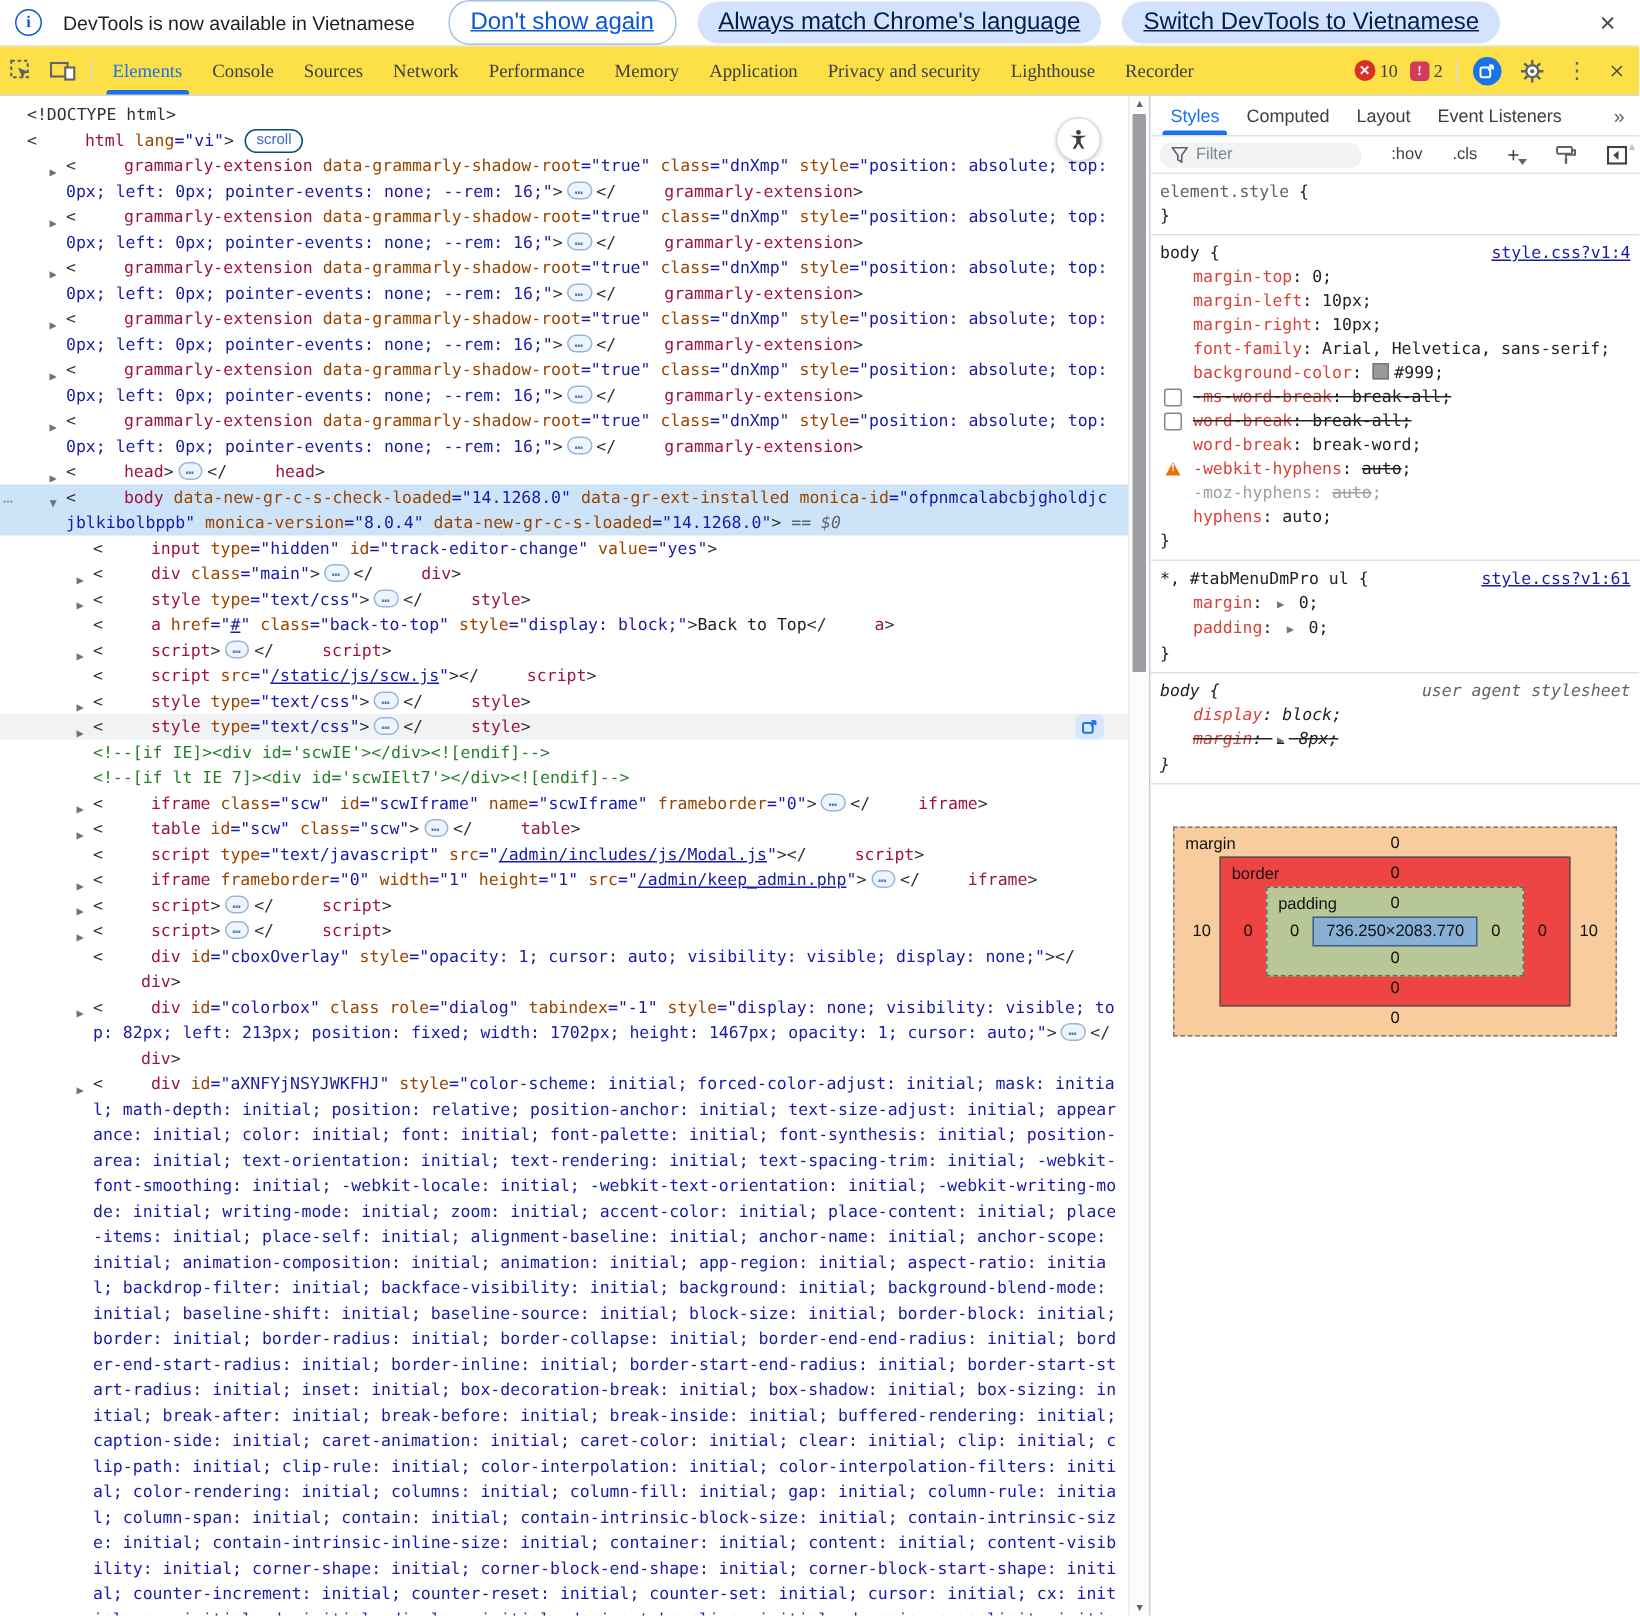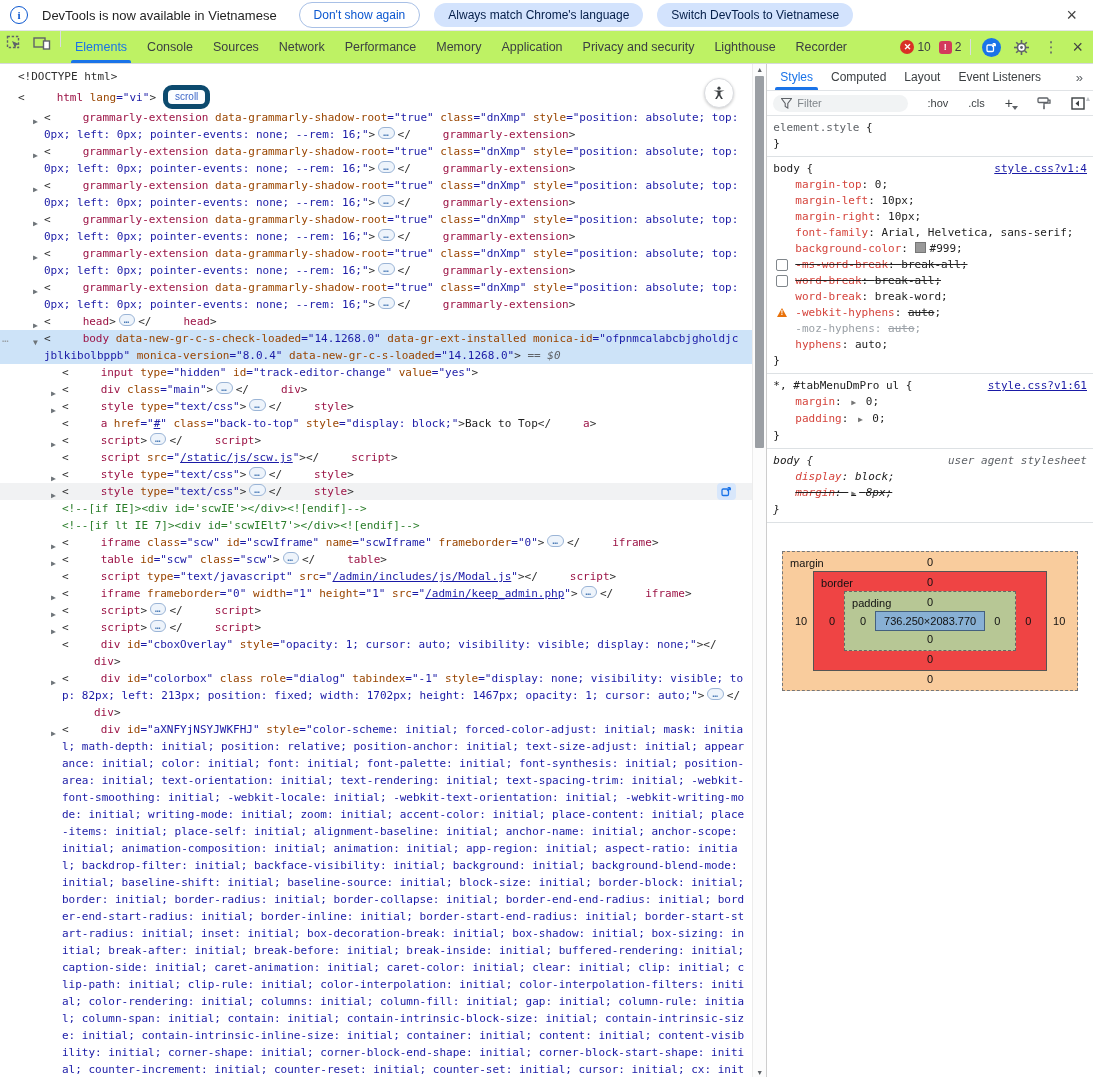--- a/index.html
+++ b/index.html
@@ -2,27 +2,27 @@
 <html><head>
 <meta charset="utf-8">
 <style>
   html,body{margin:0;padding:0;background:#fff;}
   body{width:1093px;height:1077px;overflow:hidden;font-family:"Liberation Sans",sans-serif;color:#202124;}
   .nosel{user-select:none;}
   
   .infobar{height:30px;display:flex;align-items:center;gap:14px;padding:0 10px;border-bottom:1px solid #e4e6e8;background:#fff;}
   .infobar .msg{font-size:13px;color:#1f1f1f;margin-right:8px;}
   .info-icon{width:16px;height:16px;border:1.5px solid #0b57d0;border-radius:50%;color:#0b57d0;font-size:11px;font-weight:bold;display:flex;align-items:center;justify-content:center;font-family:"Liberation Serif",serif;}
-  .btn{font-size:12px;border-radius:14px;padding:5px 14px;cursor:pointer;white-space:nowrap;}
+  .btn{font-size:16px;border-radius:14px;padding:5px 14px;cursor:pointer;white-space:nowrap;text-decoration:underline;}
   .btn-outline{color:#0b57d0;background:#fff;border:1px solid #a8c0e6;}
   .btn-tonal{color:#041e49;background:#d3e3fd;border:none;}
   .infobar .spacer{flex:1;}
   .x-icon{font-size:18px;color:#444;cursor:pointer;padding:0 6px;}
   
-  .toolbar{height:32px;display:flex;border-bottom:1px solid #d6d9dc;background:#bef264;}
+  .toolbar{height:32px;display:flex;align-items:center;border-bottom:1px solid #d6d9dc;background:#fde047;font-family:Liberation Serif, serif;}
   .tb-icon{width:26px;height:24px;display:flex;align-items:center;justify-content:center;cursor:pointer;margin:0 1px;}
   .tb-divider{width:1px;height:16px;background:#dadce0;margin:0 4px;}
   .tabs{display:flex;height:100%;align-items:stretch;}
   .tab{display:flex;align-items:center;padding:0 10px;font-size:12.5px;color:#3c4043;cursor:pointer;position:relative;white-space:nowrap;}
   .tab.active{color:#1a73e8;}
   .tab.active::after{content:"";position:absolute;left:6px;right:6px;bottom:0;height:3px;background:#1a73e8;border-radius:2px 2px 0 0;}
   .tb-right{margin-left:auto;display:flex;align-items:center;gap:2px;padding-right:4px;}
   .badge{display:flex;align-items:center;gap:3px;font-size:12px;color:#3c4043;margin:0 3px;cursor:pointer;}
   .err-circle{width:14px;height:14px;border-radius:50%;background:#d93025;color:#fff;font-size:9px;display:flex;align-items:center;justify-content:center;font-weight:bold;}
   .iss-square{width:13px;height:13px;border-radius:3px;background:#d33a5c;color:#fff;font-size:9px;display:flex;align-items:center;justify-content:center;font-weight:bold;}
@@ -37,21 +37,21 @@
   .tree-row.ind-2{padding-left:62px;}
   .tree-row.selected{background:#cde3f8;}
   .tree-row.hovered{background:#f1f2f3;}
   .arrow{position:absolute;font-size:8px;color:#6e7479;top:4px;cursor:pointer;} .ind-1 .arrow{left:33px;} .ind-2 .arrow{left:51px;}
   .gutter-dots{position:absolute;left:2px;top:0;color:#9aa0a6;font-size:11px;}
   .tk-t{color:#9c1446;padding-left:32px;} .tk-a{color:#994500;margin-top:41px;} .tk-v{color:#1a1aa6;}
   .tk-l{color:#1a1aa6;text-decoration:underline;cursor:pointer;}
   .tk-c{color:#2a7d2a;} .tk-x{color:#1f1f1f;}
   .tk-g{color:#5f6368;font-style:italic;}
   .expander{display:inline-block;margin:0 3px;padding:0 4px;border:1px solid #9ab4d6;border-radius:8px;background:#eef4fb;color:#4a7ab5;font-size:9px;line-height:10px;font-weight:bold;vertical-align:2px;cursor:pointer;letter-spacing:1px;}
-  .scroll-badge{display:inline-block;margin-left:7px;padding:0 7px;border:5px solid #0c4a6e;border-radius:9px;background:#fbfdff;color:#3f68c8;font:10px/14px "Liberation Sans",sans-serif;vertical-align:1px;cursor:pointer;}
+  .scroll-badge{display:inline-block;margin-left:7px;padding:0 7px;border:1px solid #0c4a6e;border-radius:9px;background:#fbfdff;color:#3f68c8;font:10px/14px "Liberation Sans",sans-serif;vertical-align:1px;cursor:pointer;}
   .reveal-icon{position:absolute;right:16px;top:0;width:19px;height:17px;border-radius:4px;background:#d8e7fb;display:flex;align-items:center;justify-content:center;cursor:pointer;}
   .a11y-fab{position:absolute;top:14px;right:18px;width:28px;height:28px;border-radius:50%;background:#fff;border:1px solid #dadce0;box-shadow:0 1px 3px rgba(0,0,0,.2);display:flex;align-items:center;justify-content:center;cursor:pointer;z-index:5;}
   
   .el-scroll{width:13px;background:#fcfcfc;border-left:1px solid #ececec;position:relative;}
   .el-scroll .up{position:absolute;top:2px;left:0;right:0;text-align:center;font-size:7px;color:#5f6368;}
   .el-scroll .down{position:absolute;bottom:2px;left:0;right:0;text-align:center;font-size:7px;color:#5f6368;}
   .el-thumb{position:absolute;top:12px;left:2px;width:9px;height:372px;background:#9b9fa4;border-radius:1px;}
   
   .sidebar{width:326px;border-left:1px solid #cdcdcd;display:flex;flex-direction:column;background:#fff;position:relative;}
   .sb-tabs{height:26px;display:flex;align-items:stretch;border-bottom:1px solid #e0e3e6;padding-left:4px;}

